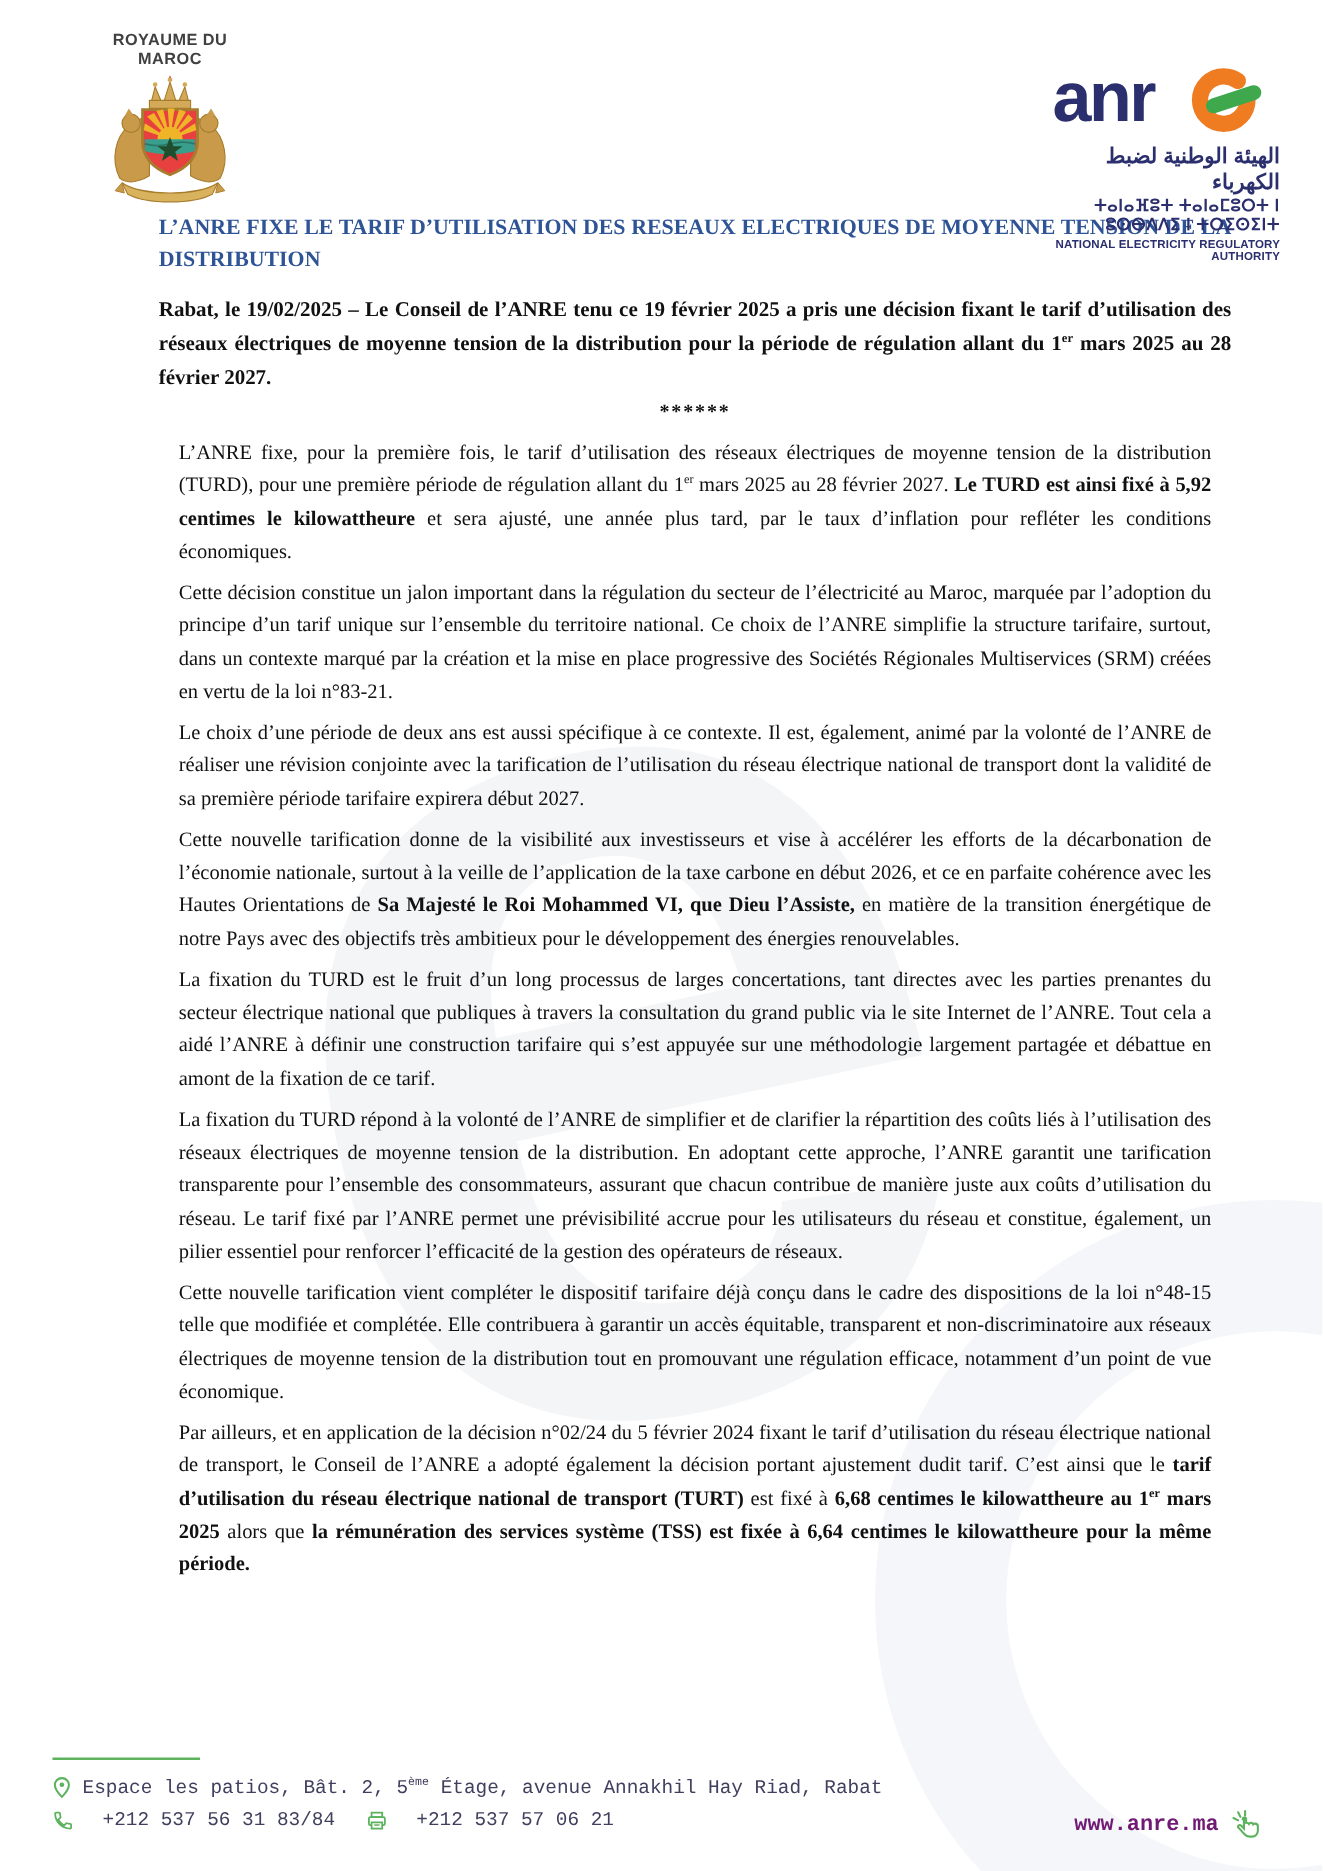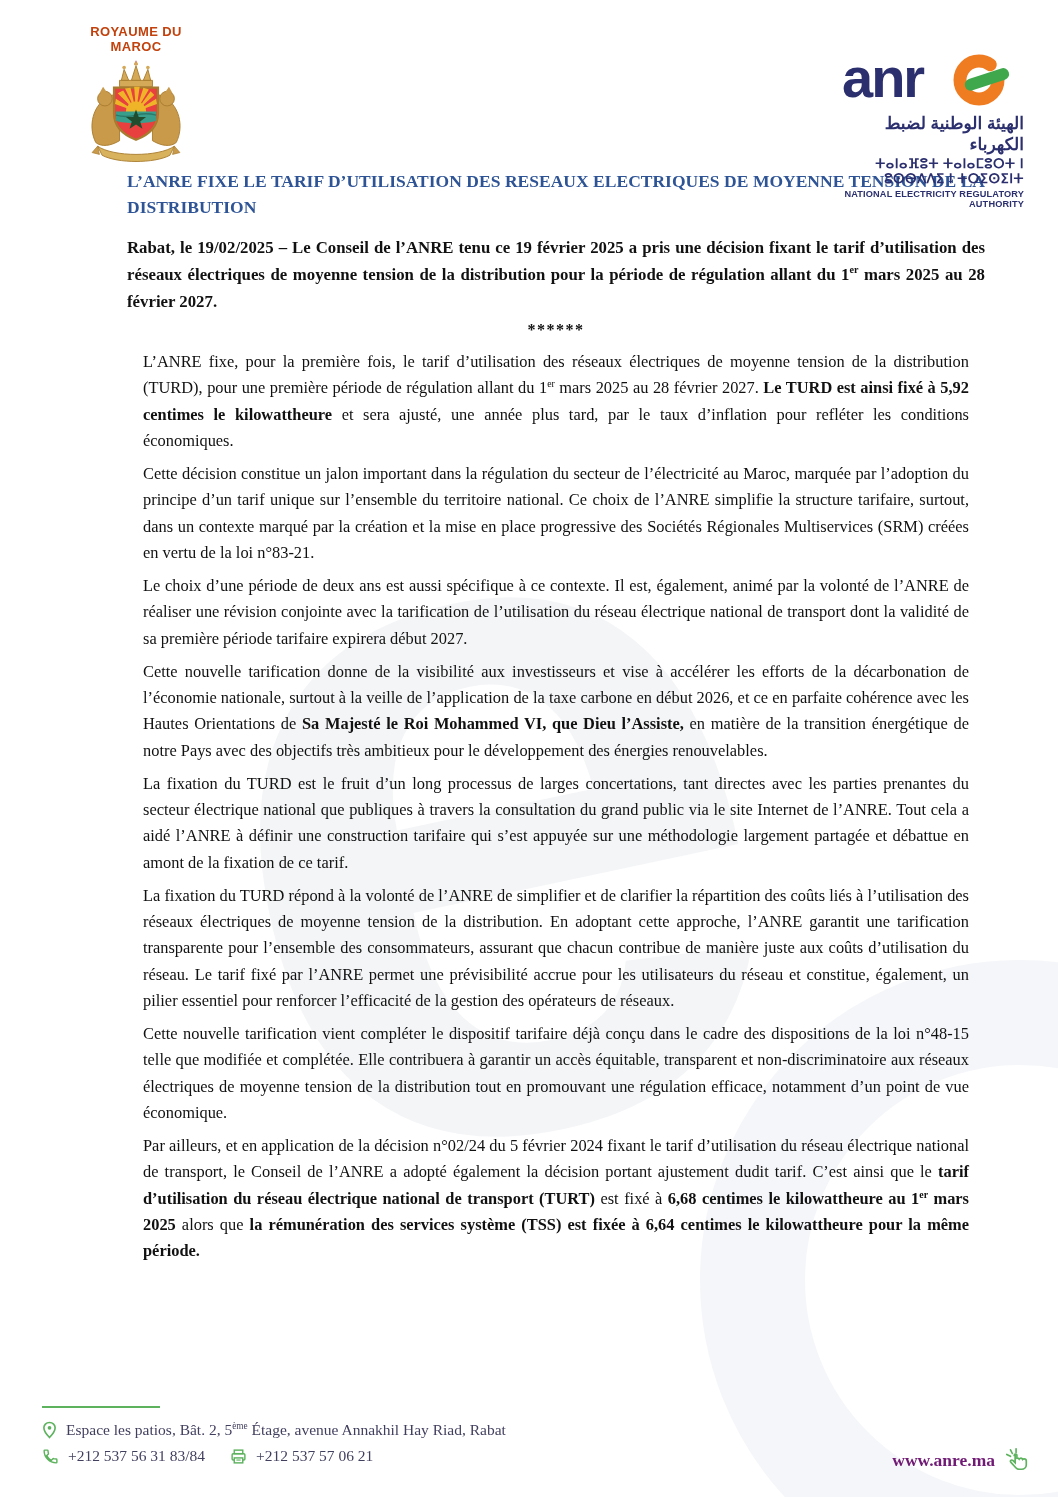--- a/index.html
+++ b/index.html
@@ -21,21 +21,21 @@
   }
   .wm-cut {
     left:-340px; top:1300px; width:1100px; height:1100px; border-radius:50%;
     background:#ffffff;
   }
   
   .hdr { position:absolute; z-index:2; }
   .left-emblem { top:24px; left:66px; width:140px; text-align:center; }
   .kingdom-label {
     font-family:"Liberation Sans", sans-serif; font-weight:bold;
-    font-size:13px; letter-spacing:.4px; color:#c2410c;
+    font-size:13px; letter-spacing:.4px; color:#404040;
   }
   .coat { margin-top:4px; }
   .anre-logo {
     top:50px; right:34px; width:200px; text-align:right;
     font-family:"Liberation Sans", sans-serif; color:#2b2f6e;
   }
   .anre-word { height:58px; }
   .anre-ar  { font-size:17px; font-weight:bold; margin-top:1px; direction:rtl;margin-left:29px; }
   .anre-tif { font-size:13px; font-weight:bold; margin-top:1px; letter-spacing:.5px; }
   .anre-en  { font-size:9.2px; font-weight:bold; margin-top:3px; letter-spacing:.15px; }
@@ -49,27 +49,27 @@
     font-size:17.5px; font-weight:bold; color:#2e5496;
     text-align:justify; line-height:1.5; margin:0 0 13px;
   }
   .lead { font-weight:bold; font-size:16.8px; line-height:1.62; text-align:justify; margin:0 0 6px; }
   .sep  { text-align:center; font-weight:bold; font-size:16px; letter-spacing:1.5px; margin:2px 0 10px; }
   p.body { font-size:16.4px; line-height:1.6; text-align:justify; margin:0 16px 7px; }
   .b { font-weight:bold; }
   sup { font-size:.6em; line-height:0; vertical-align:super; }
   
   .footer {
-    position:absolute; z-index:2; left:42px; right:28px; bottom:24px;
-    font-family:Liberation Serif, serif; color:#413f5e;text-align:center;
+    position:absolute; z-index:2; left:42px; right:48px; bottom:24px;
+    font-family:Liberation Mono, monospace; color:#413f5e;text-align:center;
   }
   .footer-rule { width:118px; height:2px; background:#5cb25d; margin-bottom:13px; }
   .f-row { display:flex; align-items:center; gap:9px; font-size:15.5px; margin-bottom:8px; }
   .f-row:last-child { margin-bottom:0; }
-  .f-group { display:flex; align-items:center; gap:9px; margin-right:16px; }
+  .f-group { display:flex; align-items:center; gap:23px; margin-right:16px; }
   .f-ico { flex:0 0 auto; display:inline-flex; }
   .website {
     position:absolute; right:0; bottom:0; display:flex; align-items:center; gap:9px;
     font-weight:bold; font-size:17.5px; color:#701a75;margin-top:28px;
   }
 </style>
 </head>
 <body>
 
 <div class="page">

